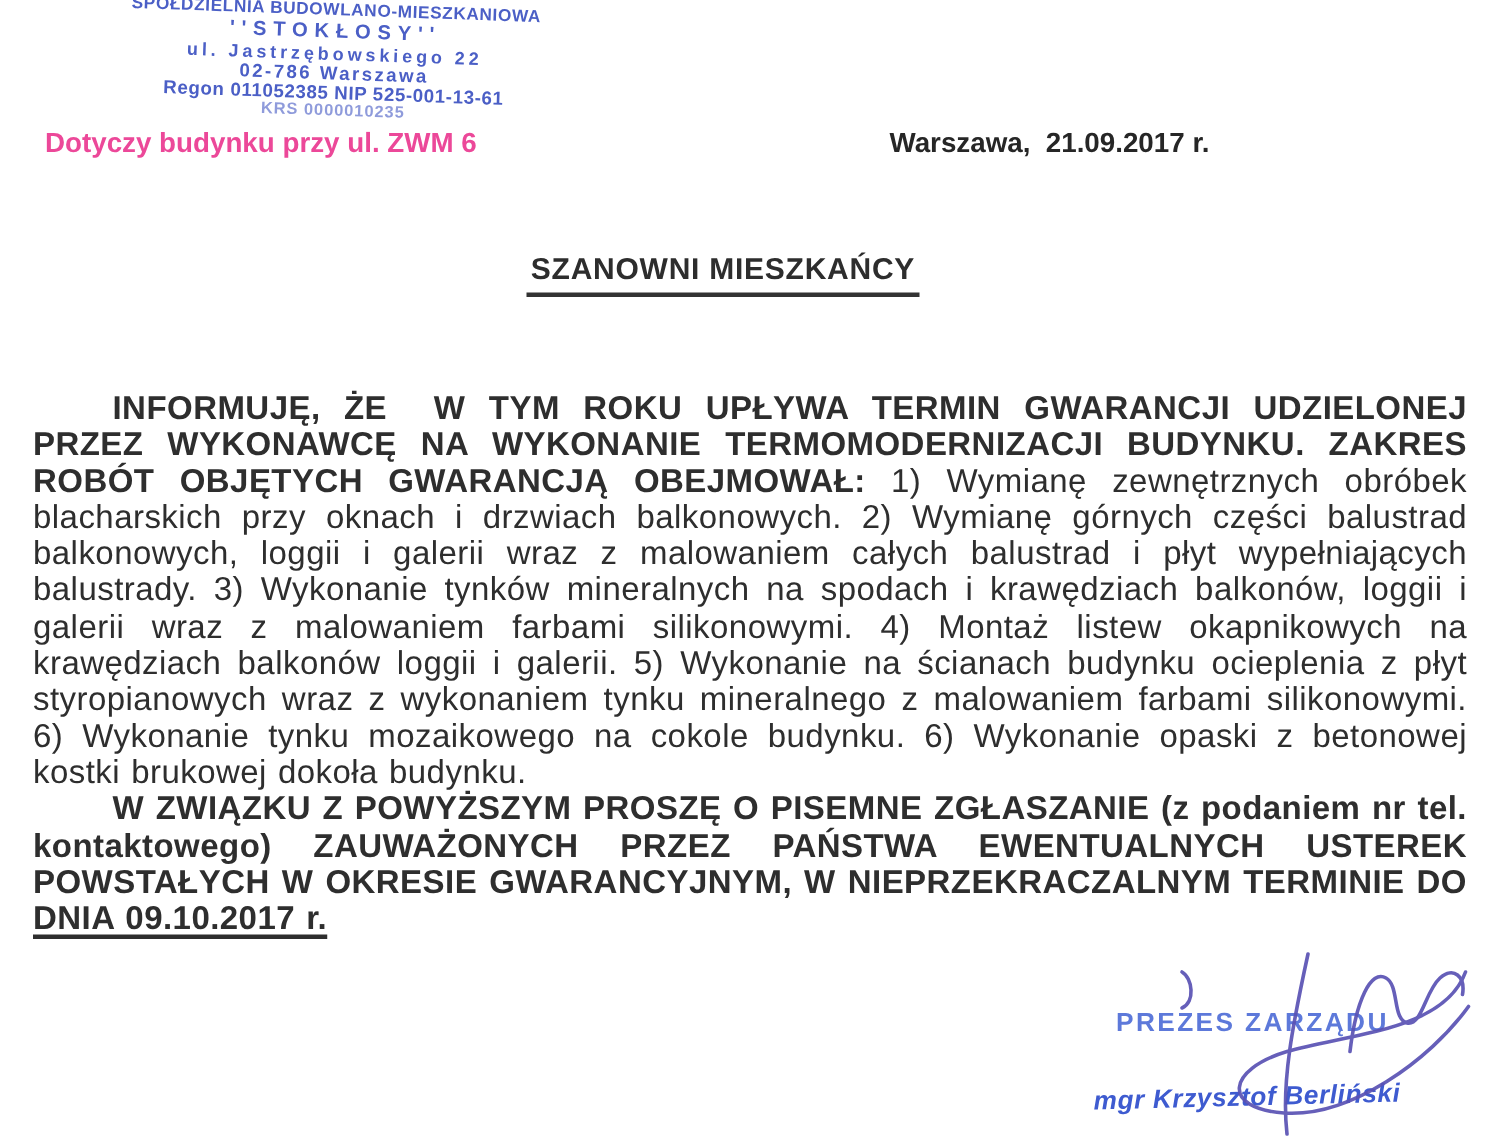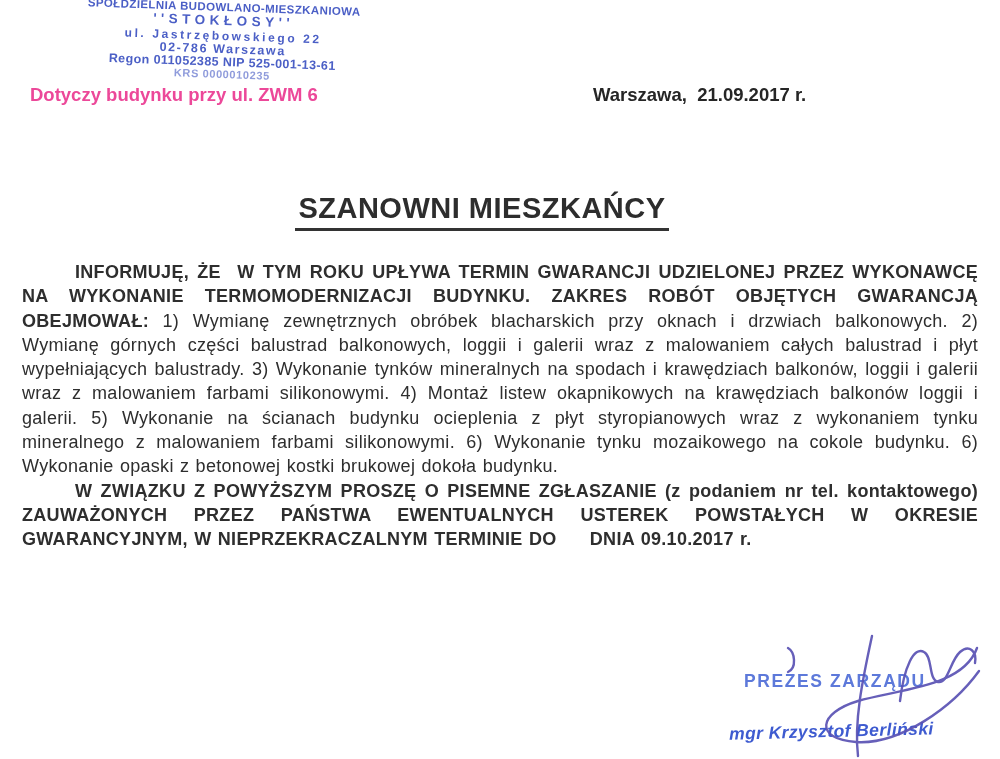--- a/index.html
+++ b/index.html
@@ -37,40 +37,39 @@
     white-space:pre;
   }
   
   .title-wrap{
     position:absolute;left:0;top:169px;width:1000px;
     text-align:center;
     padding-right:36px;box-sizing:border-box;
   }
   .title-text{
     display:inline-block;
-    font-size:29px;font-weight:700;letter-spacing:.5px;color:#2d2d2d;
+    font-size:20px;font-weight:700;letter-spacing:.5px;color:#2d2d2d;
     border-bottom:3px solid #333333;
     padding:0 3px 3px 3px;
-    margin-top:23px;
   }
   
   .body-block{
     position:absolute;left:22px;top:260px;width:956px;
-    font-size:18px;line-height:24.3px;
+    font-size:22px;line-height:24.3px;
     text-align:justify;
     color:#2e2e2e;
     letter-spacing:.3px;word-spacing:1px;
   }
   .body-block p{margin:0;text-indent:53px;white-space:pre-wrap;}
   .b{font-weight:700;}
   .deadline{
     font-weight:700;
+    text-decoration:underline;
     text-decoration-thickness:2.5px;
     text-underline-offset:4px;
-    margin-left:27px;
   }
   
   .salutation{
     position:absolute;left:578px;top:647px;
     font-size:20px;letter-spacing:1px;color:#262626;
     white-space:pre;
   }
   .signer-title{
     position:absolute;left:744px;top:671px;
     font-size:17.5px;font-weight:600;letter-spacing:1.6px;

